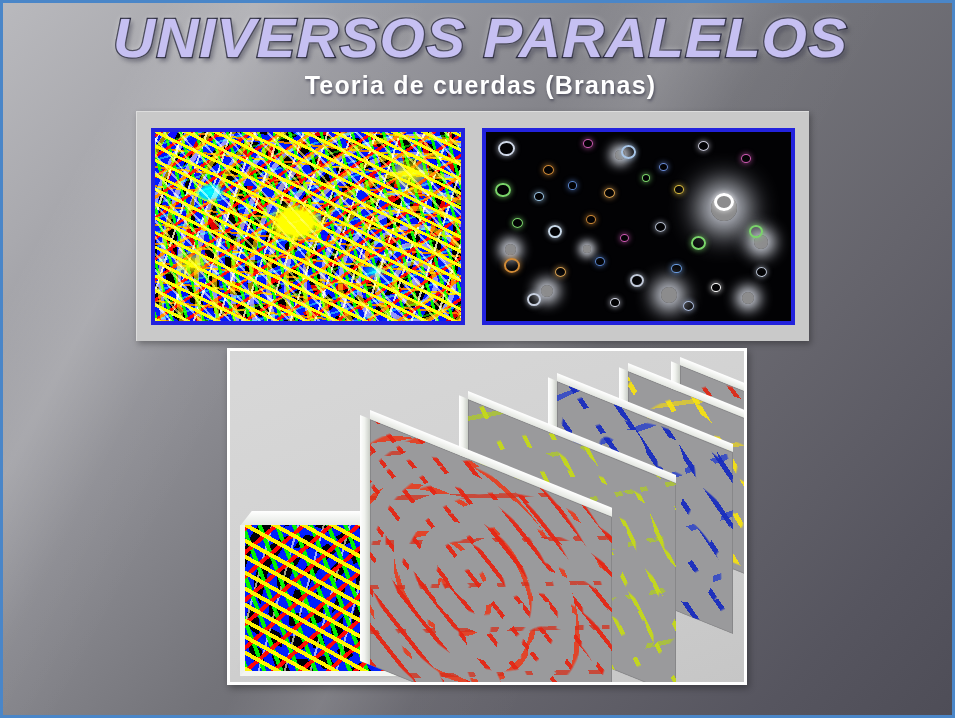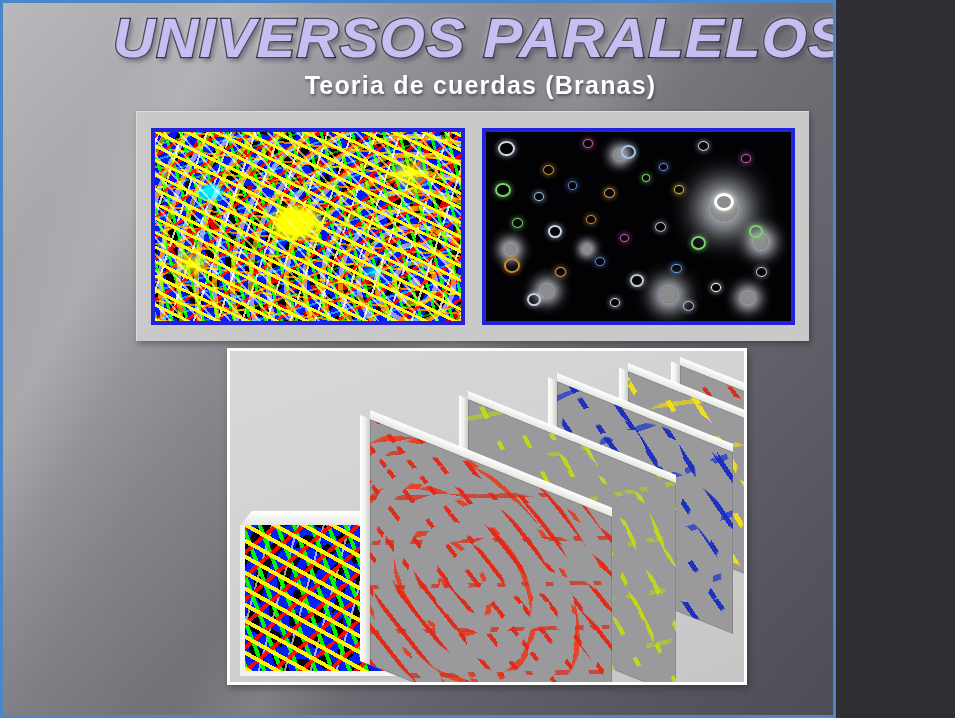--- a/index.html
+++ b/index.html
@@ -1,20 +1,20 @@
 <!DOCTYPE html>
 <html><head>
 <meta charset="utf-8">
 <style>
   html,body{margin:0;padding:0;background:#2f2f33;}
   body{font-family:"Liberation Sans",sans-serif;}
 
   
   #slide{
-    position:relative;width:836px;height:718px;overflow:hidden;
+    position:relative;width:955px;height:718px;overflow:hidden;
     box-sizing:border-box;border:3px solid #4a86c8;
     background:
       
       linear-gradient(118deg,
         rgba(255,255,255,0.00) 0%,
         rgba(255,255,255,0.00) 12%,
         rgba(255,255,255,0.16) 19%,
         rgba(255,255,255,0.03) 26%,
         rgba(255,255,255,0.00) 33%,
         rgba(255,255,255,0.00) 45%,

